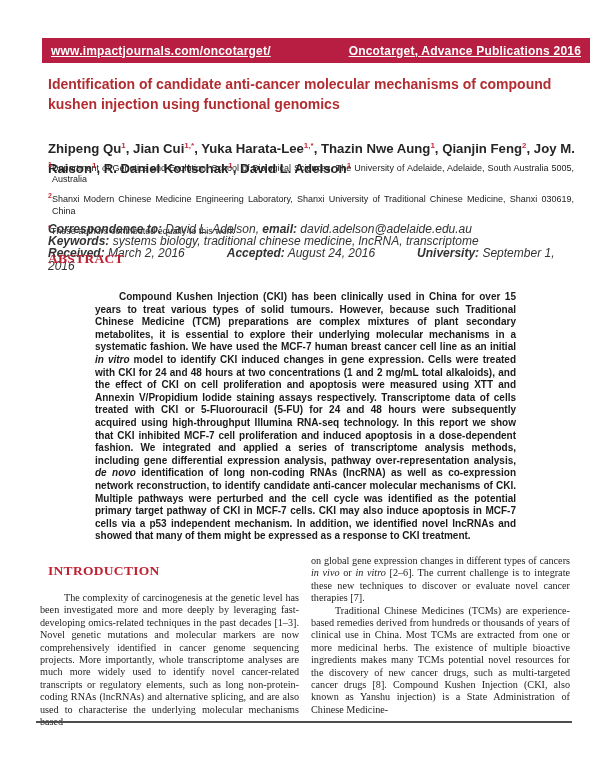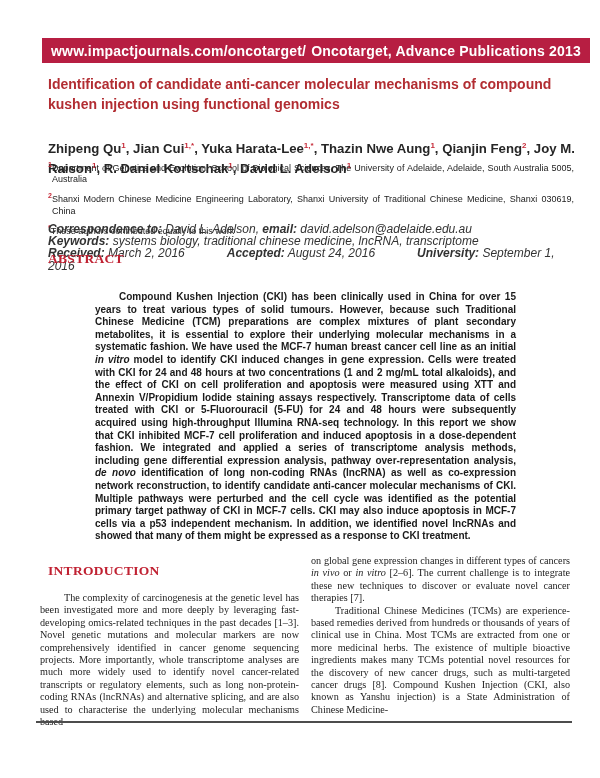--- a/index.html
+++ b/index.html
@@ -20,22 +20,23 @@
     height: 25px;
     background: #b71e42;
     display: flex;
     justify-content: space-between;
     align-items: center;
     padding: 0 9px;
   }
   .topbar span {
     color: #ffffff;
     font-weight: bold;
-    font-size: 14px;
+    font-size: 12px;
     letter-spacing: 0.2px;
+    text-decoration: underline;
   }
   
   .title {
     position: absolute;
     top: 74px; left: 48px; right: 26px;
     color: #b22d32;
     font-size: 14px;
     line-height: 20px;
     font-weight: bold;
   }
@@ -140,21 +141,21 @@
   .footer-page { color: #222222; font-family: "Liberation Serif", serif; font-size: 10px; }
   .footer-brand { color: #d9453f; font-size: 10.5px; font-weight: bold; }
 </style>
 </head>
 <body>
 
 <div class="page">
 
   <div class="topbar">
     <span>www.impactjournals.com/oncotarget/</span>
-    <span>Oncotarget, Advance Publications 2013</span>
+    <span>Oncotarget, Advance Publications 2016</span>
   </div>
 
   <h1 class="title">Identification of candidate anti-cancer molecular mechanisms of compound kushen injection using functional genomics</h1>
 
   <div class="authors">
     <span><span>Zhipeng Qu</span><sup>1</sup></span><span><span>, Jian Cui</span><sup>1,*</sup></span><span><span>, Yuka Harata-Lee</span><sup>1,*</sup></span><span><span>, Thazin Nwe Aung</span><sup>1</sup></span><span><span>, Qianjin Feng</span><sup>2</sup></span><span><span>, Joy M. Raison</span><sup>1</sup></span><span><span>, R. Daniel Kortschak</span><sup>1</sup></span><span><span>, David L. Adelson</span><sup>1</sup></span>
   </div>
 
   <div class="affil-block">
     <p class="affil"><sup>1</sup><span>Department of Genetics and Evolution, School of Biological Sciences, The University of Adelaide, Adelaide, South Australia 5005, Australia</span></p>

